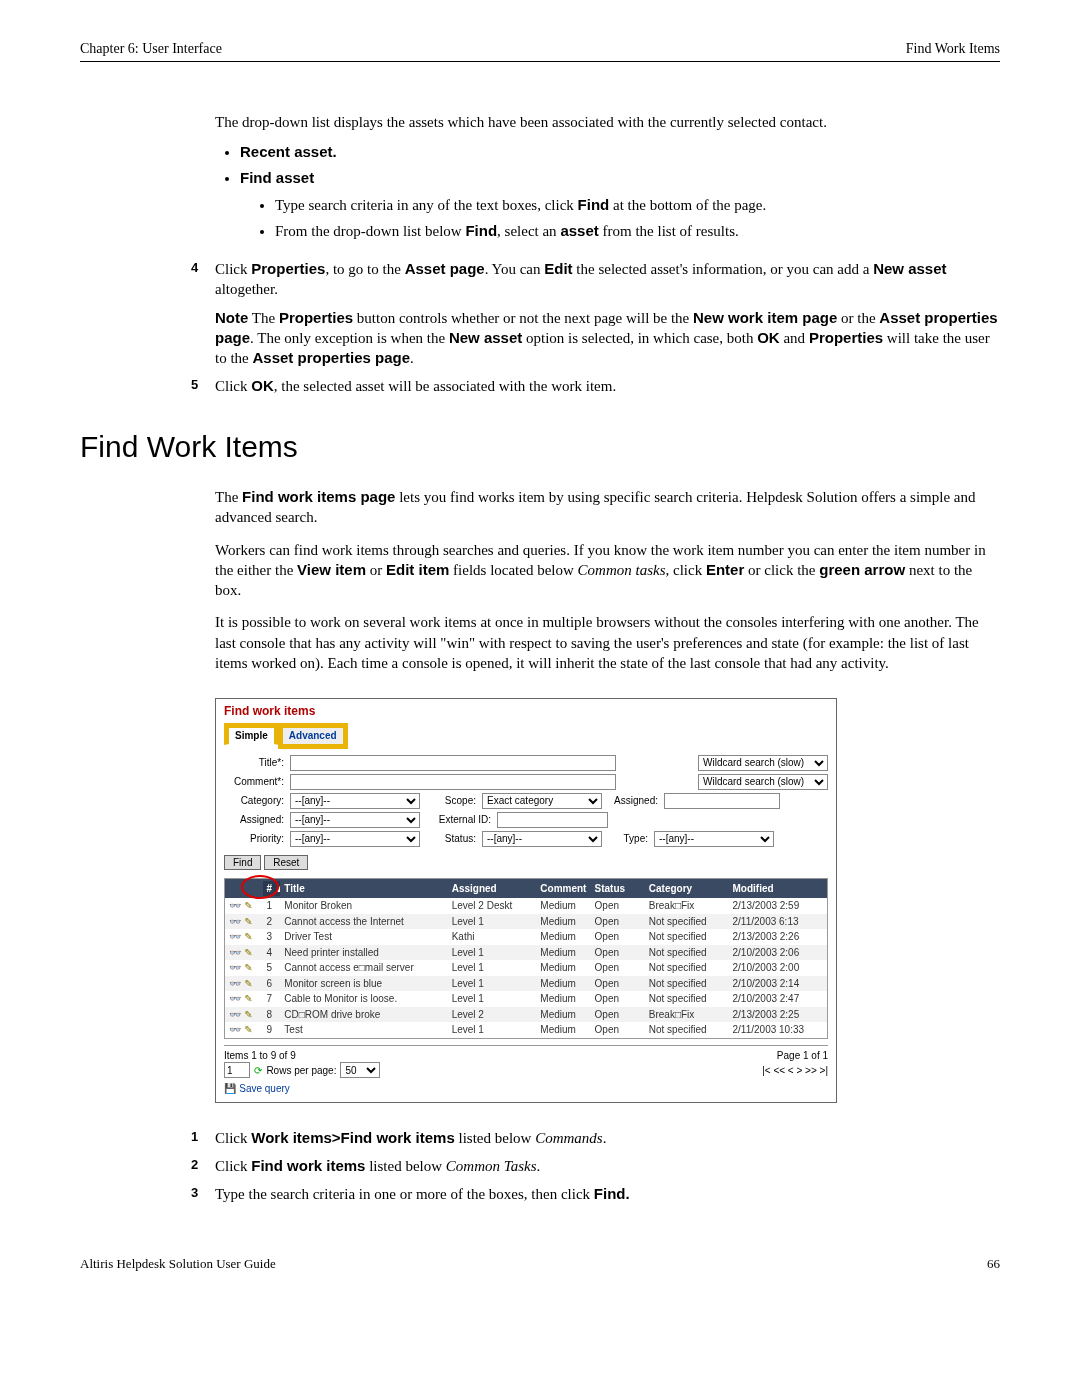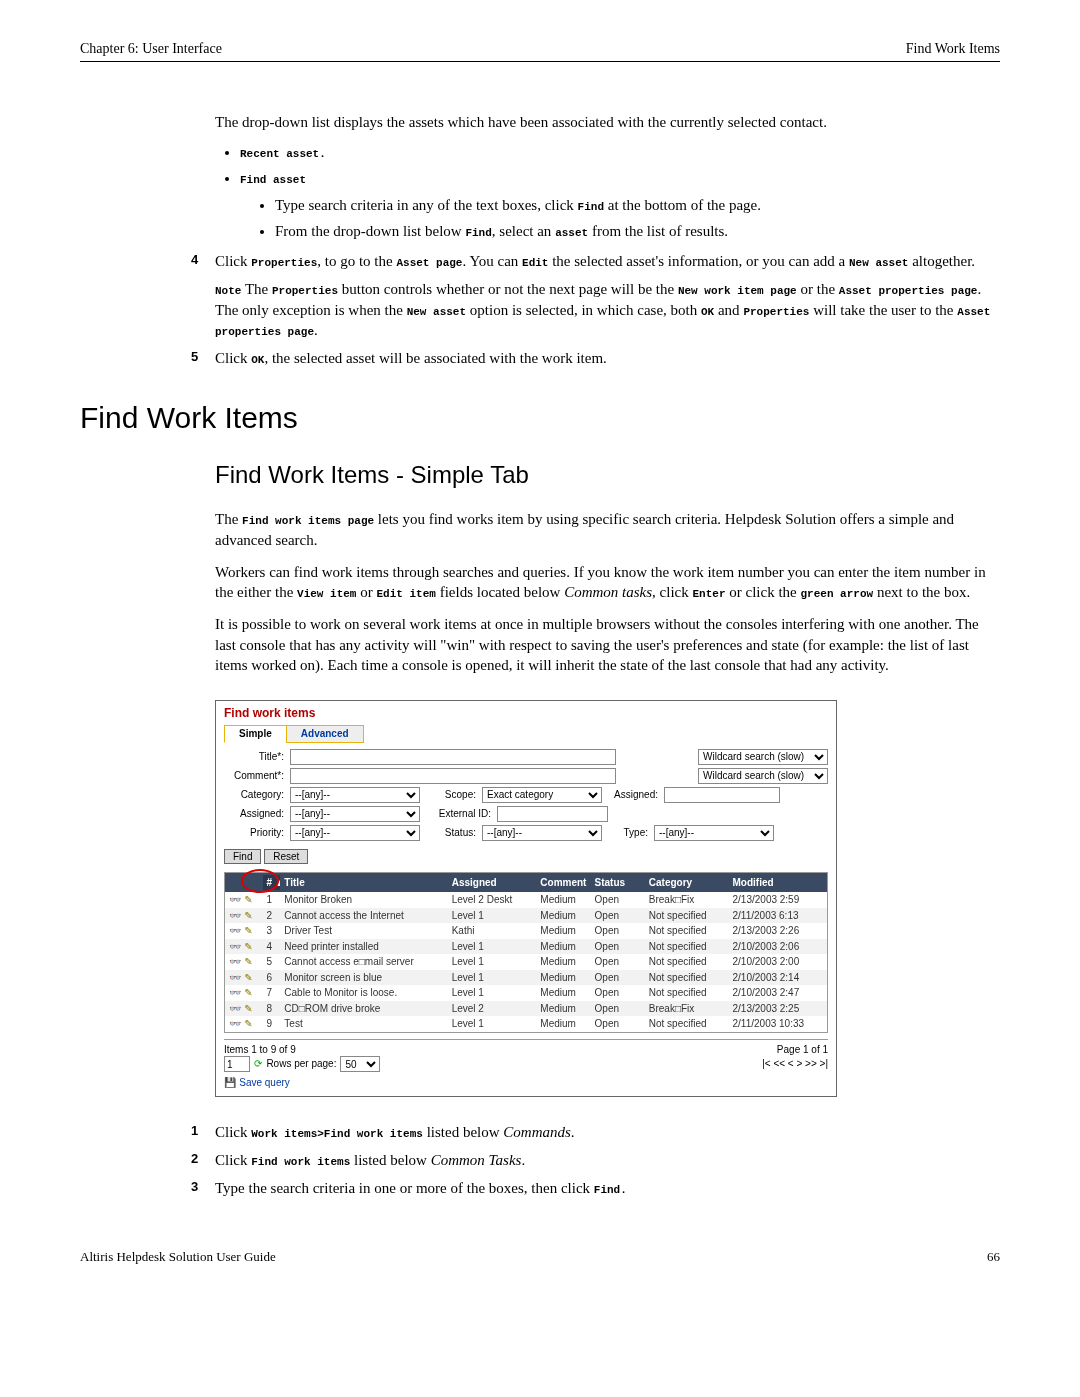--- a/index.html
+++ b/index.html
@@ -16,43 +16,43 @@
     justify-content: space-between;
     border-bottom: 1px solid #000;
     padding-bottom: 2px;
     font-size: 14px;
     margin-bottom: 50px;
   }
   .content-block { margin-left: 135px; }
   p { margin: 0 0  10px 0; }
   .bullet-list { list-style: disc; margin: 10px 0 10px 25px; padding:0;}
   .bullet-list li { margin-bottom: 6px; }
-  .sub-bullets { list-style: disc; margin: 6px 0 10px 35px; padding:0; font-family:"Times New Roman"; }
+  .sub-bullets { list-style: disc; margin: 6px 0 18px 35px; padding:0; font-family:"Times New Roman"; }
   .sub-bullets li { margin-bottom: 6px; font-size:15px;}
-  .bold-sans { font-family: Liberation Mono, monospace; font-weight: bold; font-size: 11px; }
+  .bold-sans { font-family: Liberation Sans, sans-serif; font-weight: bold; font-size: 15px; }
   .numlist { display:flex; margin:8px 0;}
   .numlist .n { width:24px; flex:none; font-family:Arial,sans-serif; font-weight:bold; font-size:13px; margin-left:-24px;}
   .numlist .t { flex:1; }
   .italic { font-style: italic; }
   h1.big { font-family: Arial, Helvetica, sans-serif; font-weight: normal; font-size: 30px; margin: 30px 0 20px 0; }
   h2.med { font-family: Arial, Helvetica, sans-serif; font-weight: normal; font-size: 24px; margin: 20px 0 18px 0; }
   .screenshot {
     margin: 25px 0 25px 0;
     border:1px solid #666;
     background:#fff;
     font-family: Tahoma, Arial, sans-serif;
     font-size:10px;
     color:#000;
     width:620px;
   }
   .ss-inner { padding:4px 8px 6px 8px; }
   .breadcrumb { font-size:10px; margin-bottom:2px;}
   .fwi-title { color:#b00000; font-weight:bold; font-size:12px; margin-bottom:4px;}
   .tabs { margin-bottom:6px;}
-  .tab { display:inline-block; border:1px solid #eab308; padding:1px 14px; font-size:10px; margin-right:-1px; background:#eee;}
+  .tab { display:inline-block; border:5px solid #eab308; padding:1px 6px; font-size:10px; margin-right:-1px; background:#eee;}
   .tab.active { background:#fff; font-weight:bold; border-bottom:1px solid #fff;}
   .tab.inactive { color:#003b9c; font-weight:bold;}
   .form-row { display:flex; align-items:center; margin:3px 0; gap:6px;}
   .form-row label { width:60px; text-align:right; font-size:10px;}
   .txt { border:1px solid #888; height:14px; background:#fff; font-size:10px; padding:0 2px;}
   .sel { border:1px solid #888; height:16px; background:#fff; font-size:10px; padding:0;}
   .btn { border:1px solid #666; background:#ddd; font-size:10px; padding:1px 8px; font-family:Tahoma,Arial,sans-serif; }
   .results-hdr { background:#3a4a63; color:#fff; display:flex; font-weight:bold; font-size:10px; padding:2px 0;}
   .results-hdr div, .row div { padding:1px 4px; box-sizing:border-box; overflow:hidden; white-space:nowrap;}
   .c-icons{width:38px;} .c-num{width:18px;} .c-title{width:170px;} .c-assigned{width:90px;} .c-priority{width:55px;} .c-status{width:55px;} .c-category{width:85px;} .c-modified{width:100px;}
@@ -96,21 +96,20 @@
   </p>
   <div class="numlist">
     <div class="n">5</div>
     <div class="t"><span>Click </span><span class="bold-sans">OK</span><span>, the selected asset will be associated with the work item.</span></div>
   </div>
 </div>
 
 <h1 class="big">Find Work Items</h1>
 
 <div class="content-block">
-  <h2 class="med">Find Work Items - Simple Tab</h2>
   <p><span>The </span><span class="bold-sans">Find work items page</span><span> lets you find works item by using specific search criteria. Helpdesk Solution offers a simple and advanced search.</span></p>
   <p style="margin-top:12px;"><span>Workers can find work items through searches and queries. If you know the work item number you can enter the item number in the either the </span><span class="bold-sans">View item</span><span> or </span><span class="bold-sans">Edit item</span><span> fields located below </span><span class="italic">Common tasks</span><span>, click </span><span class="bold-sans">Enter</span><span> or click the </span><span class="bold-sans">green arrow</span><span> next to the box.</span></p>
   <p style="margin-top:12px;">It is possible to work on several work items at once in multiple browsers without the consoles interfering with one another. The last console that has any activity will "win" with respect to saving the user's preferences and state (for example: the list of last items worked on). Each time a console is opened, it will inherit the state of the last console that had any activity.</p>
 
   <div class="screenshot">
     <div class="ss-inner">
       <div class="fwi-title">Find work items</div>
       <div class="tabs">
         <span class="tab active">Simple</span><span class="tab inactive">Advanced</span>
       </div>

